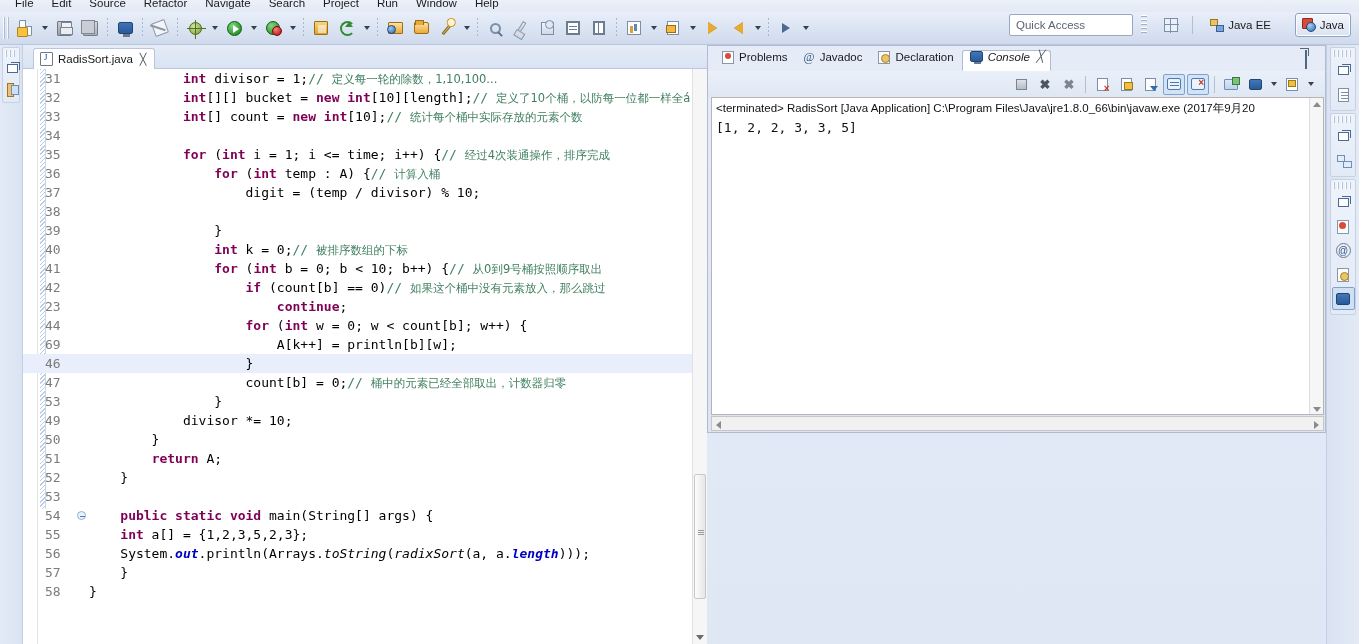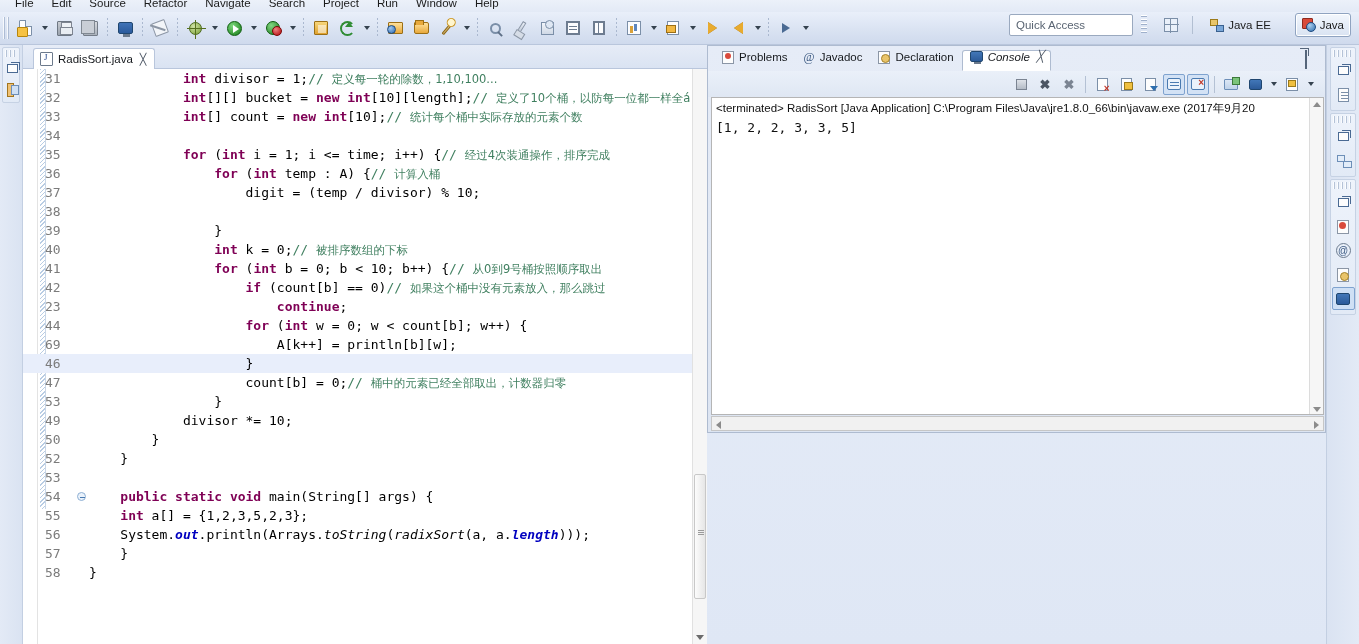--- a/index.html
+++ b/index.html
@@ -579,20 +579,21 @@
           <div class="cline"><span class="lnum">41</span><span class="ctext"><span>                </span><span class="kw">for</span><span> (</span><span class="kw">int</span><span> b = </span><span>0</span><span>; b &lt; </span><span>10</span><span>; b++) {</span><span class="cm">// </span><span class="cmc">从0到9号桶按照顺序取出</span></span></div>
           <div class="cline"><span class="lnum">42</span><span class="ctext"><span>                    </span><span class="kw">if</span><span> (count[b] == </span><span>0</span><span>)</span><span class="cm">// </span><span class="cmc">如果这个桶中没有元素放入，那么跳过</span></span></div>
           <div class="cline"><span class="lnum">23</span><span class="ctext"><span>                        </span><span class="kw">continue</span><span>;</span></span></div>
           <div class="cline"><span class="lnum">44</span><span class="ctext"><span>                    </span><span class="kw">for</span><span> (</span><span class="kw">int</span><span> w = </span><span>0</span><span>; w &lt; count[b]; w++) {</span></span></div>
           <div class="cline"><span class="lnum">69</span><span class="ctext"><span>                        A[k++] = println[b][w];</span></span></div>
           <div class="cline highlight"><span class="lnum">46</span><span class="ctext"><span>                    }</span></span></div>
           <div class="cline"><span class="lnum">47</span><span class="ctext"><span>                    count[b] = </span><span>0</span><span>;</span><span class="cm">// </span><span class="cmc">桶中的元素已经全部取出，计数器归零</span></span></div>
           <div class="cline"><span class="lnum">53</span><span class="ctext"><span>                }</span></span></div>
           <div class="cline"><span class="lnum">49</span><span class="ctext"><span>            divisor *= </span><span>10</span><span>;</span></span></div>
           <div class="cline"><span class="lnum">50</span><span class="ctext"><span>        }</span></span></div>
+          <div class="cline"><span class="lnum">51</span><span class="ctext"><span>        </span><span class="kw">return</span><span> A;</span></span></div>
           <div class="cline"><span class="lnum">52</span><span class="ctext"><span>    }</span></span></div>
           <div class="cline"><span class="lnum">53</span><span class="ctext"><span></span></span></div>
           <div class="cline"><span class="lnum">54</span><span class="fold-minus"></span><span class="ctext"><span>    </span><span class="kw">public static void</span><span> main(String[] args) {</span></span></div>
           <div class="cline"><span class="lnum">55</span><span class="ctext"><span>    </span><span class="kw">int</span><span> a[] = {1,2,3,5,2,3};</span></span></div>
           <div class="cline"><span class="lnum">56</span><span class="ctext"><span>    System.</span><span class="fld">out</span><span>.println(Arrays.</span><span class="mth">toString</span><span>(</span><span class="mth">radixSort</span><span>(a, a.</span><span class="fld">length</span><span>)));</span></span></div>
           <div class="cline"><span class="lnum">57</span><span class="ctext"><span>    }</span></span></div>
           <div class="cline"><span class="lnum">58</span><span class="ctext"><span>}</span></span></div>
         </div>
     </div>
     <div class="edit-vscroll">

